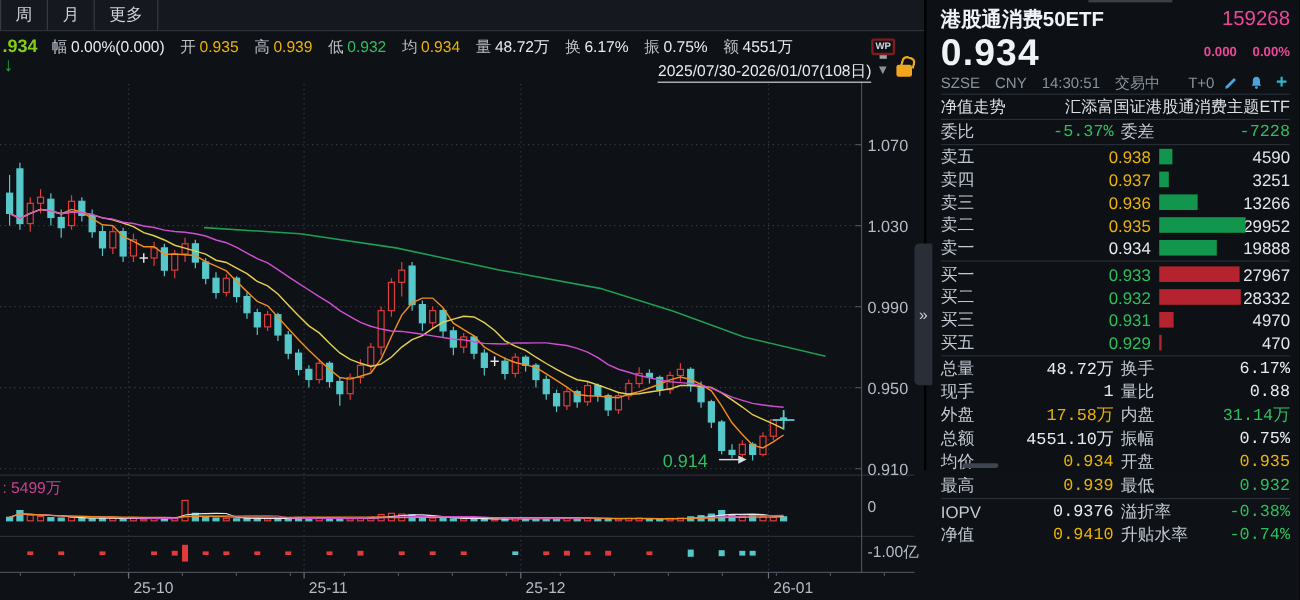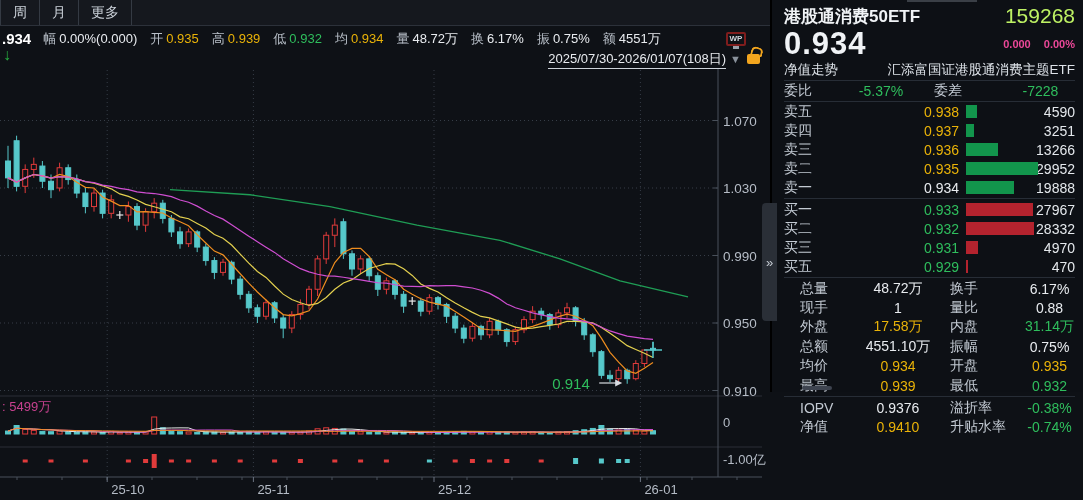--- a/index.html
+++ b/index.html
@@ -16,21 +16,21 @@
   .tb-item{padding:0 12px;height:100%;display:flex;align-items:center;border-right:1px solid #343a43;cursor:default;white-space:nowrap;}
   .tb-left .tb-item:first-child{border-left:1px solid #343a43;}
   .tb-icon{width:26px;justify-content:center;padding:0;}
   .help-circle{width:15px;height:15px;border:1px solid #aeb5bd;border-radius:50%;font-size:10px;
                display:flex;align-items:center;justify-content:center;color:#aeb5bd;}
   .infobar{position:absolute;left:0;top:27px;width:770px;height:23px;display:flex;align-items:center;
            font-size:13px;z-index:5;background:#0e1116;padding-left:2px;}
   .ib-pair{display:flex;align-items:baseline;margin-right:13px;white-space:nowrap;}
   .ib-lbl{color:#b9c0c9;margin-right:3px;}
   .v-w{color:#e8ebef;} .v-r{color:#eab308;} .v-g{color:#2fbe5d;}
-  .ib-price{color:#ffffff;font-weight:bold;font-size:15px;margin-right:12px;}
+  .ib-price{color:#84cc16;font-weight:bold;font-size:15px;margin-right:12px;}
   .ib-spacer{flex:1;}
   .wp{position:relative;width:20px;height:14px;border:2px solid #7f1d1d;border-radius:2px;color:#cfd5dc;
       font-size:8px;font-weight:bold;text-align:center;line-height:10px;margin-right:24px;}
   .wp::after{content:"";position:absolute;bottom:-5px;left:5px;width:6px;height:3px;background:#9aa1ab;}
   .rangebar{position:absolute;left:0;top:50px;width:770px;height:18px;display:flex;align-items:center;
             font-size:13px;z-index:5;}
   .down-arrow{position:absolute;left:3px;top:-4px;color:#27ae3f;font-weight:bold;font-size:16px;}
   .rb-spacer{flex:1;}
   .daterange{color:#e8ebef;border-bottom:1px solid #cdd3da;cursor:pointer;}
   .caret{color:#8a929c;font-size:11px;margin:0 6px 0 4px;}
@@ -38,43 +38,43 @@
   .lock::before{content:"";position:absolute;width:8px;height:7px;border:2px solid #f2a51e;border-bottom:none;
                 border-radius:5px 5px 0 0;top:-7px;left:4px;transform:rotate(16deg);}
   .handle{position:absolute;left:762px;top:203px;width:15px;height:118px;background:#2a2f37;border-radius:4px 0 0 4px;
           display:flex;align-items:center;justify-content:center;color:#c5cbd3;font-size:13px;cursor:pointer;z-index:6;}
   
   .panel{position:absolute;left:770px;top:0;width:313px;height:392px;background:#0d1015;
          border-left:2px solid #000;padding:0 8px 0 12px;font-size:14px;}
   .p-accent{position:absolute;left:135px;top:0;width:70px;height:2px;background:#3a3f46;}
   .p-name-row{margin-top:5px;height:22px;display:flex;justify-content:space-between;align-items:center;}
   .p-name{color:#f0f3f6;font-weight:bold;font-size:17px;}
-  .p-code{color:#bef264;font-size:21px;}
+  .p-code{color:#ec4899;font-size:17px;}
   .p-price-row{height:33px;display:flex;justify-content:space-between;align-items:center;}
   .p-last{color:#f0f3f6;font-weight:bold;font-size:31px;letter-spacing:1px;}
   .p-chg{color:#ec4899;font-weight:bold;font-size:11px;}
   .p-chg span{margin-left:10px;}
   .p-meta-row{height:19px;display:flex;justify-content:space-between;align-items:center;
               font-size:12.5px;color:#8a929c;border-bottom:1px solid #272d36;}
   .p-meta-l span{margin-right:9px;} .p-meta-r{display:flex;align-items:center;gap:7px;}
   .mini-ic{width:14px;height:14px;display:flex;align-items:center;justify-content:center;}
   .plus-ic{color:#33b5c4;font-size:16px;font-weight:bold;line-height:12px;}
   .p-nav-row{height:21px;display:flex;justify-content:space-between;align-items:center;
              font-size:13.5px;color:#dde2e8;border-bottom:1px solid #272d36;}
   .p-weibi-row{height:21px;display:grid;grid-template-columns:50px 94px 78px 1fr;align-items:center;
                border-bottom:1px solid #272d36;}
-  .lbl{color:#c2c9d2;} .ta-r{text-align:center;}
+  .lbl{color:#c2c9d2;} .ta-r{text-align:right;font-family:Liberation Mono, monospace;}
   .ob-row{position:relative;display:flex;align-items:center;height:19px;}
   .ob-lbl{width:42px;color:#c2c9d2;}
   .ob-price{width:133px;text-align:right;}
   .ob-bar{position:absolute;left:182px;top:3px;height:13px;}
   .bar-sell{background:#12954c;} .bar-buy{background:#b4232e;}
   .ob-qty{flex:1;text-align:right;color:#e4e8ec;}
   .divider{height:1px;background:#272d36;margin:1px 0;}
-  .st-row{height:19.4px;display:grid;grid-template-columns:52px 92px 80px 1fr;align-items:center;margin-left:16px;}
+  .st-row{height:19.4px;display:grid;grid-template-columns:52px 92px 80px 1fr;align-items:center;}
   .p-scroll{position:absolute;left:30px;bottom:2px;width:30px;height:4px;background:#3e4450;border-radius:2px;}
 </style>
 </head>
 <body>
 
 <div class="screen">
 
   <div class="left">
     <svg id="chart-svg" width="770" height="500">
         <line x1="0" y1="120.49999999999983" x2="718" y2="120.49999999999983" stroke="#363d47" stroke-width="1" stroke-dasharray="1 3"></line>
@@ -464,20 +464,43 @@
       <span class="p-name">港股通消费50ETF</span>
       <span class="p-code">159268</span>
     </div>
     <div class="p-price-row">
       <span class="p-last">0.934</span>
       <span class="p-chg">
         <span>0.000</span>
         <span>0.00%</span>
       </span>
     </div>
+    <div class="p-meta-row">
+      <span class="p-meta-l">
+        <span>SZSE</span>
+        <span>CNY</span>
+        <span>14:30:51</span>
+        <span>交易中</span>
+      </span>
+      <span class="p-meta-r">
+        <span>T+0</span>
+        <span class="mini-ic">
+          <svg width="12" height="12" viewBox="0 0 12 12">
+              <path d="M1 11l2.2-.5 6.8-6.8-1.7-1.7L1.5 8.8 1 11z" fill="#4aa3db"></path>
+            </svg>
+        </span>
+        <span class="mini-ic">
+          <svg width="12" height="12" viewBox="0 0 12 12">
+              <path d="M6 1c-2 0-3 1.6-3 3.4V7L2 8.5h8L9 7V4.4C9 2.6 8 1 6 1z" fill="#4aa3db"></path>
+              <circle cx="6" cy="10" r="1.2" fill="#4aa3db"></circle>
+            </svg>
+        </span>
+        <span class="mini-ic plus-ic">+</span>
+      </span>
+    </div>
     <div class="p-nav-row">
       <span>净值走势</span>
       <span>汇添富国证港股通消费主题ETF</span>
     </div>
     <div class="p-weibi-row">
       <span class="lbl">委比</span>
       <span class="ta-r v-g">-5.37%</span>
       <span class="lbl" style="padding-left:6px;">委差</span>
       <span class="ta-r v-g">-7228</span>
     </div>

